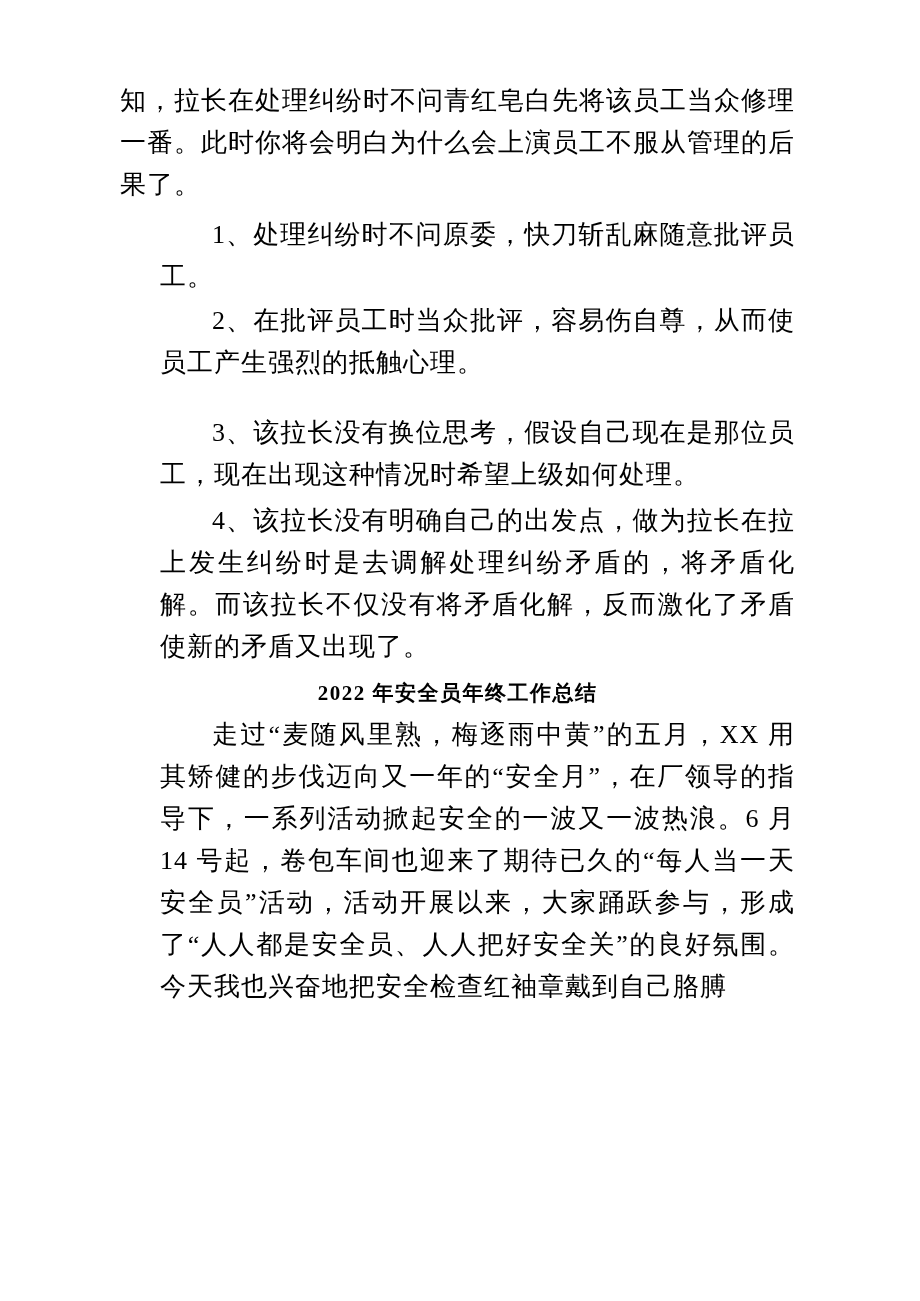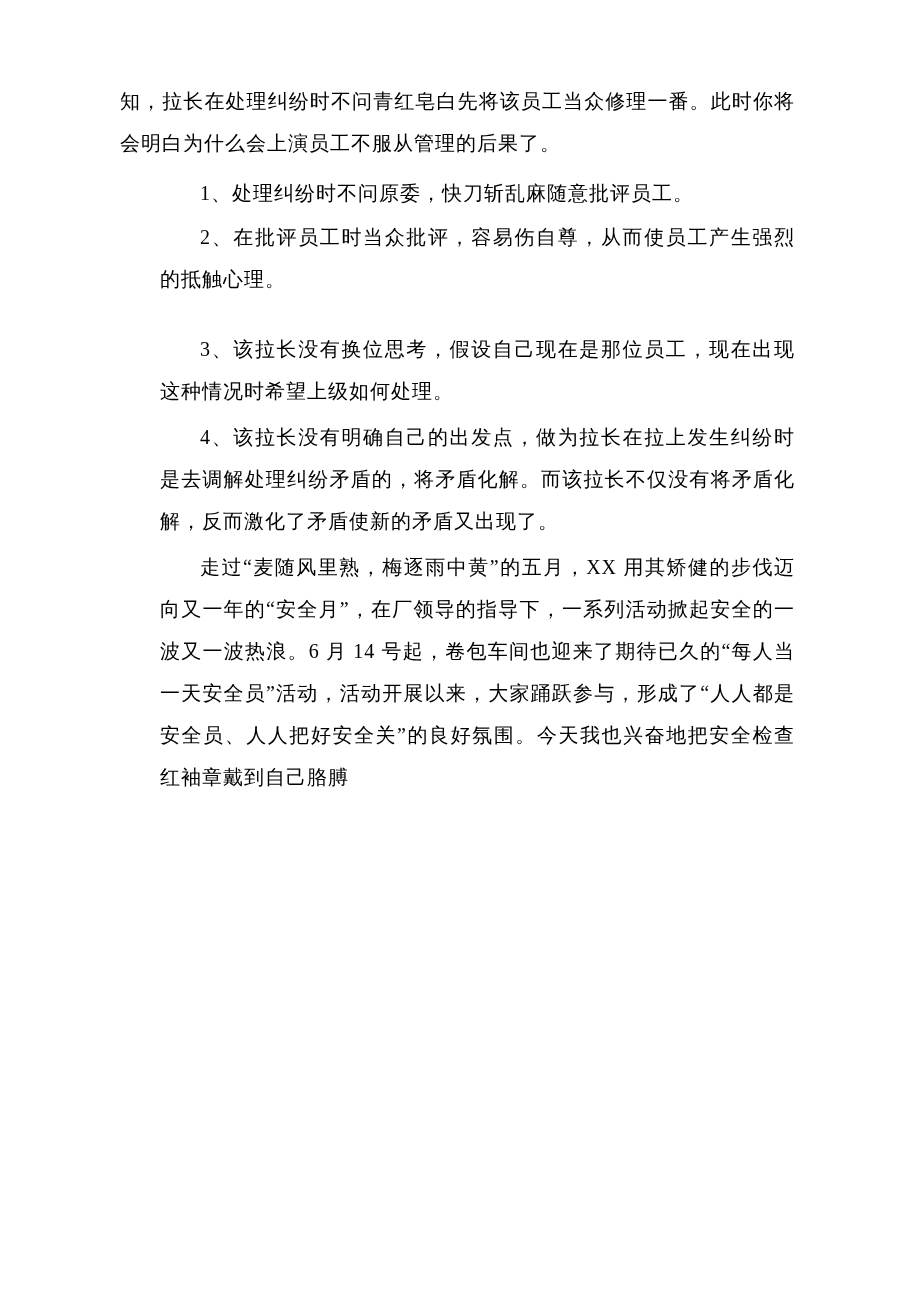--- a/index.html
+++ b/index.html
@@ -14,21 +14,21 @@
     margin: 0 auto;
     background: #ffffff;
     box-sizing: border-box;
     padding: 80px 125px 40px 120px;
     overflow: hidden;
     font-family: "Liberation Serif", "DejaVu Serif", serif;
     color: #000000;
   }
   .doc p {
     margin: 0;
-    font-size: 20px;
+    font-size: 26px;
     line-height: 42px;
     letter-spacing: 1px;
     text-align: justify;
     word-break: break-all;
   }
   .doc p.indent {
     text-indent: 2em;
     margin-left: 40px;
   }
   .doc p.heading {
@@ -56,15 +56,16 @@
 </head>
 <body>
 
 <div class="page">
   <div class="doc">
       <p class="body">知，拉长在处理纠纷时不问青红皂白先将该员工当众修理一番。此时你将会明白为什么会上演员工不服从管理的后果了。</p>
       <p class="body indent">1、处理纠纷时不问原委，快刀斩乱麻随意批评员工。</p>
       <p class="body indent">2、在批评员工时当众批评，容易伤自尊，从而使员工产生强烈的抵触心理。</p>
       <p class="body indent">3、该拉长没有换位思考，假设自己现在是那位员工，现在出现这种情况时希望上级如何处理。</p>
       <p class="body indent">4、该拉长没有明确自己的出发点，做为拉长在拉上发生纠纷时是去调解处理纠纷矛盾的，将矛盾化解。而该拉长不仅没有将矛盾化解，反而激化了矛盾使新的矛盾又出现了。</p>
+      <p class="title">2022 年安全员年终工作总结</p>
       <p class="body indent">走过“麦随风里熟，梅逐雨中黄”的五月，XX 用其矫健的步伐迈向又一年的“安全月”，在厂领导的指导下，一系列活动掀起安全的一波又一波热浪。6 月 14 号起，卷包车间也迎来了期待已久的“每人当一天安全员”活动，活动开展以来，大家踊跃参与，形成了“人人都是安全员、人人把好安全关”的良好氛围。今天我也兴奋地把安全检查红袖章戴到自己胳膊</p>
     </div>
 </div>
 
 </body></html>

